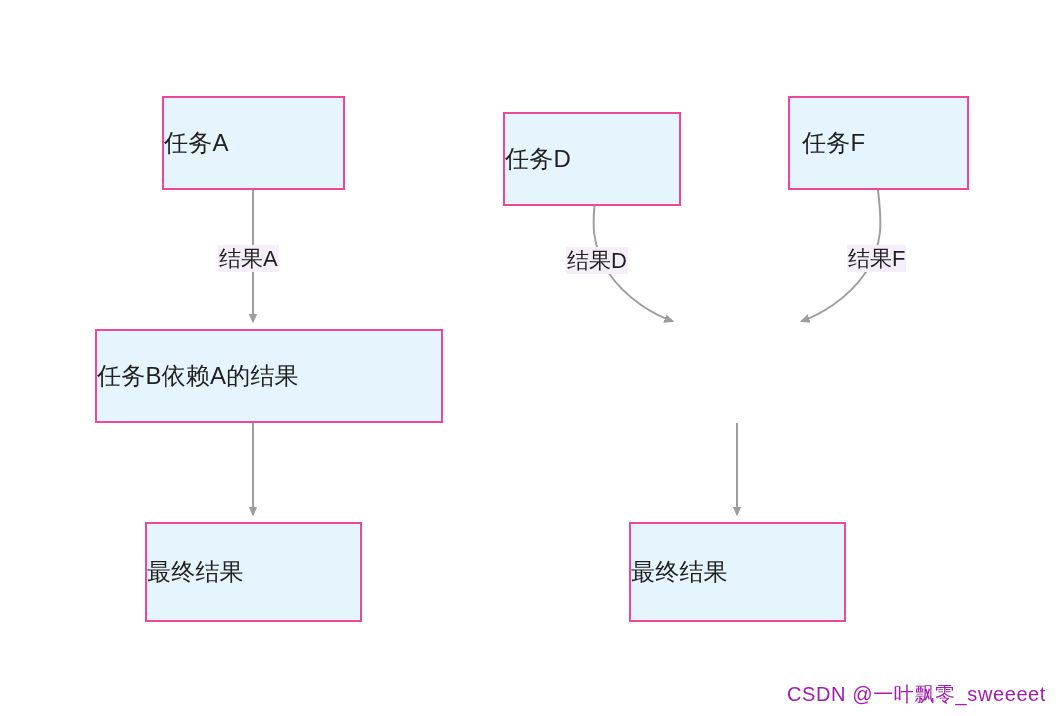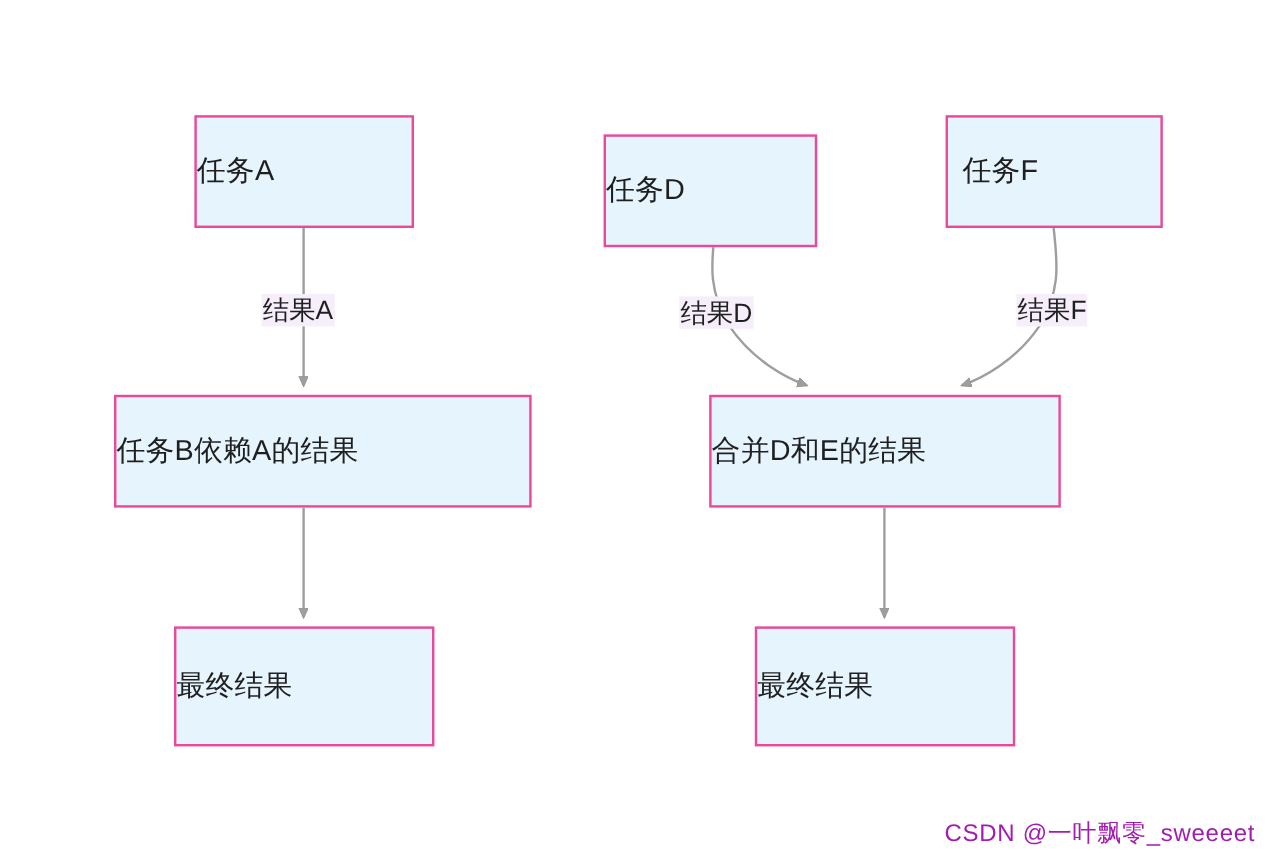--- a/index.html
+++ b/index.html
@@ -99,23 +99,20 @@
   </div>
 
   <div class="node-box" style="left:503px; top:112px; width:178px; height:94px;">
     <span>任务D</span>
   </div>
 
   <div class="node-box" style="left:788px; top:96px; width:181px; height:94px;padding-left:12px;">
     <span>任务F</span>
   </div>
 
-  <div class="node-box" style="left:591px; top:329px; width:293px; height:94px;">
-    <span>合并D和E的结果</span>
-  </div>
 
   <div class="node-box" style="left:629px; top:522px; width:217px; height:100px;">
     <span>最终结果</span>
   </div>
 
   <div class="edge-label" style="left:218px; top:245px;">结果A</div>
 
   <div class="edge-label" style="left:566px; top:231px;margin-top:16px;">结果D</div>
 
   <div class="edge-label" style="left:847px; top:245px;">结果F</div>

